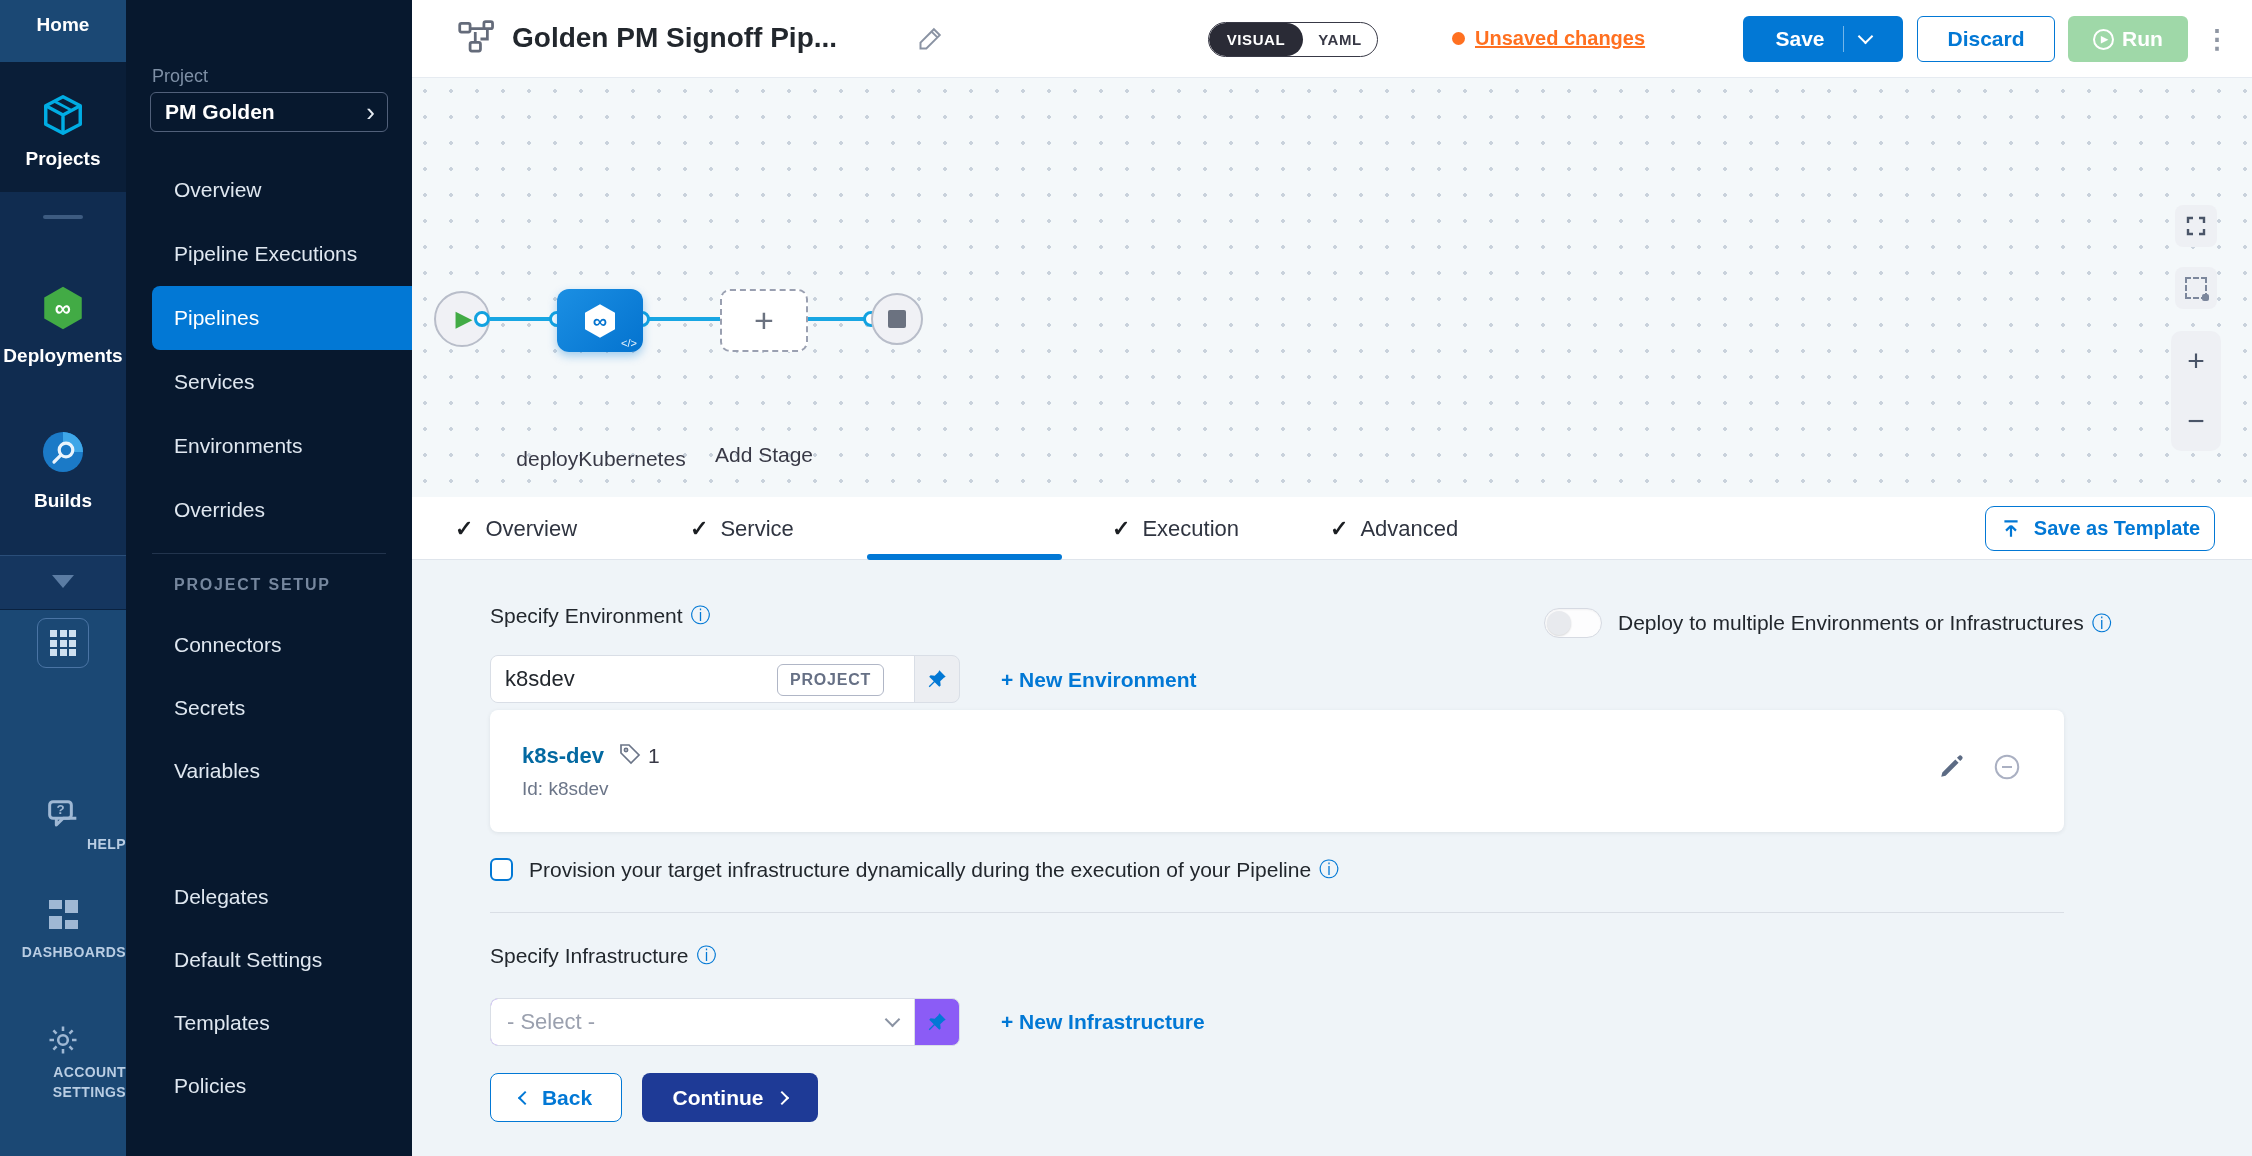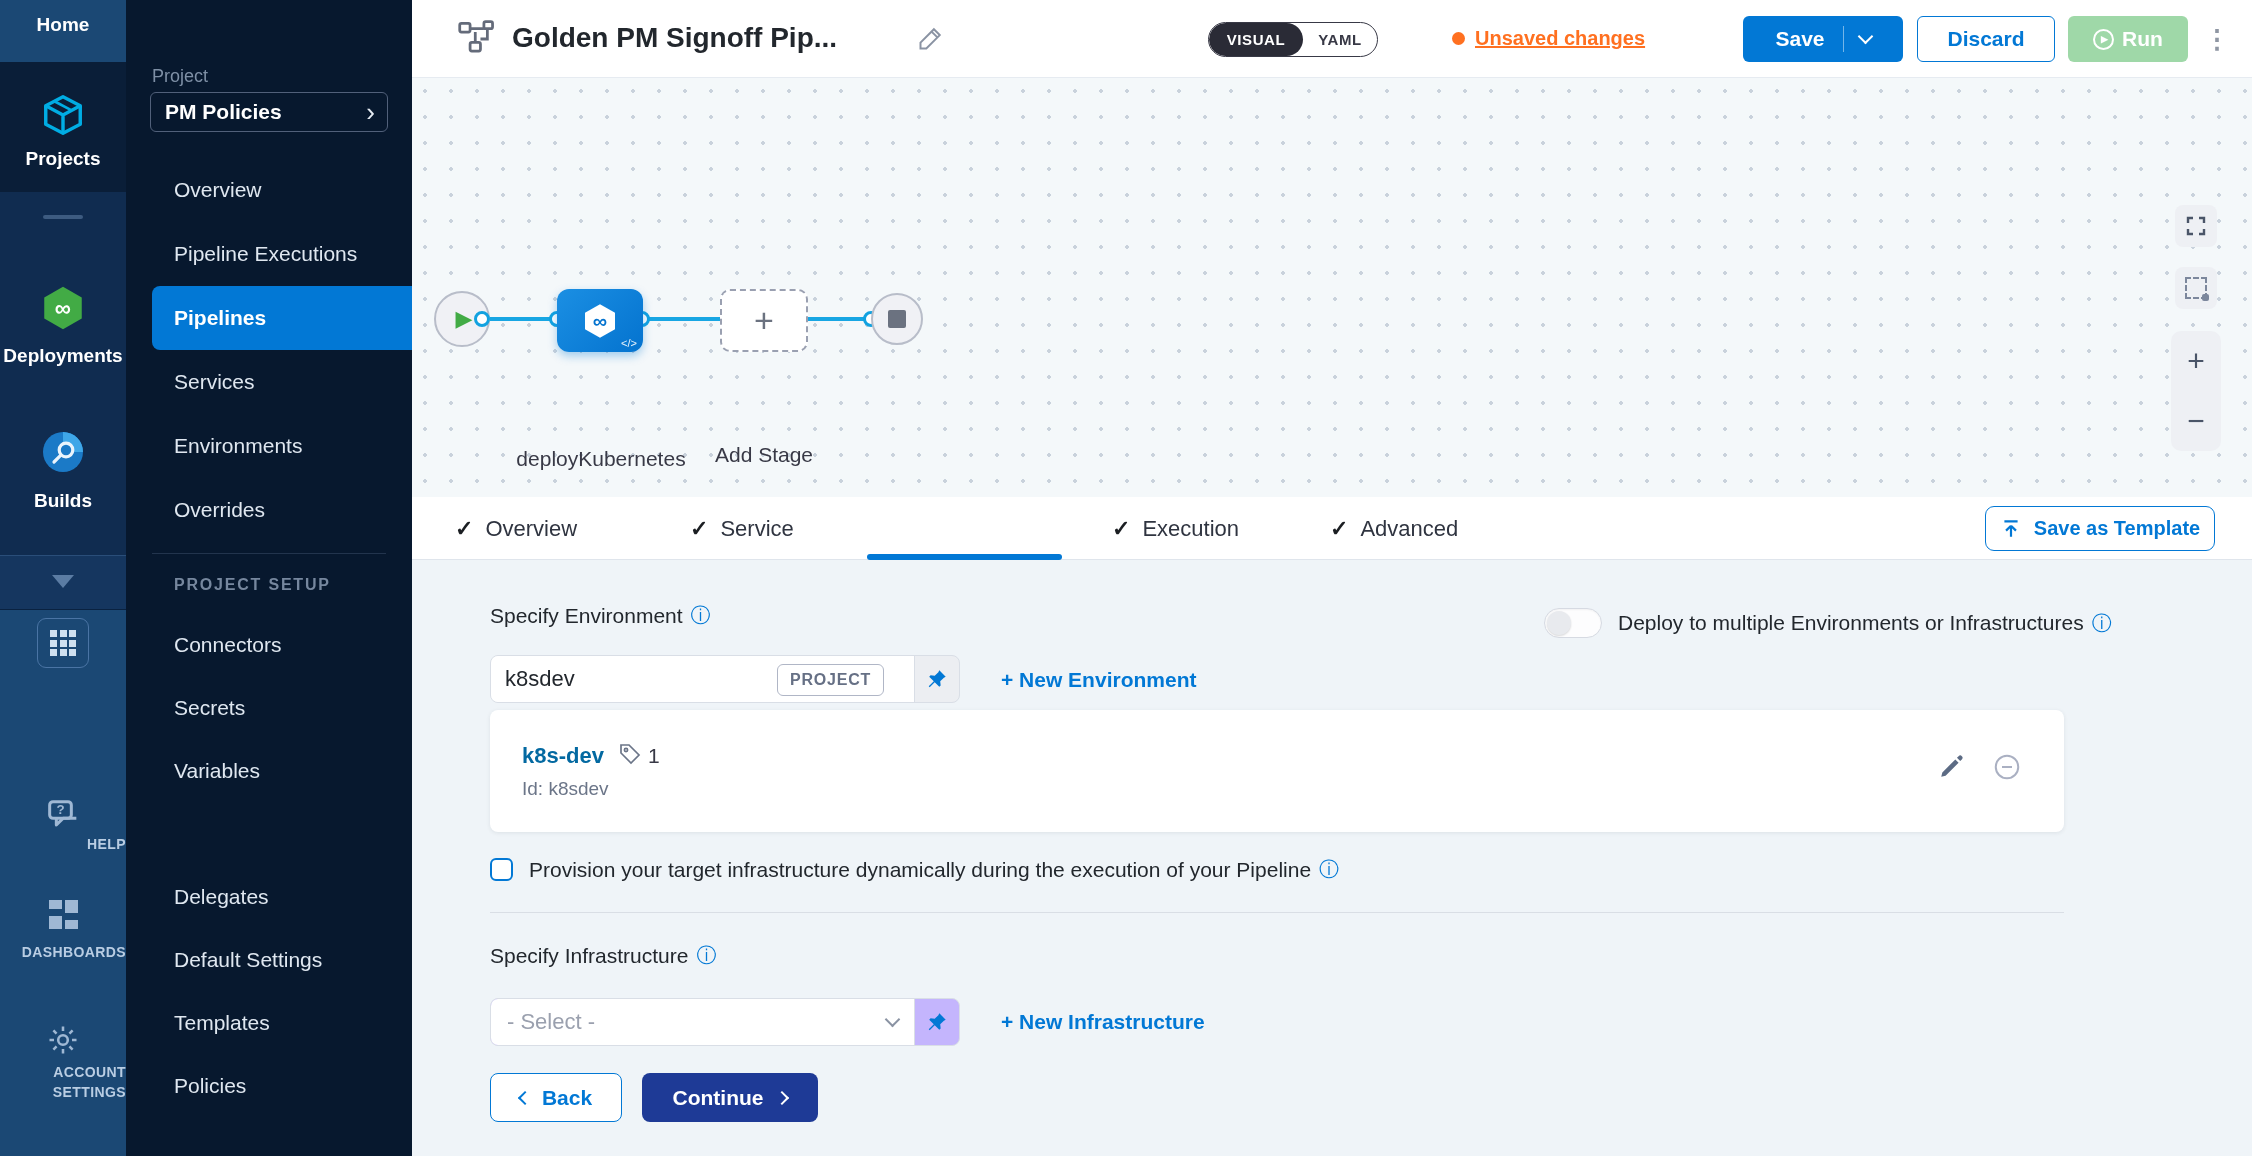--- a/index.html
+++ b/index.html
@@ -31,21 +31,21 @@
 
   
   .subnav { position:absolute; left:126px; top:0; width:286px; height:1156px; background:#07182E; }
   .proj-label { position:absolute; top:66px; left:26px; color:#7e8fa5; font-size:18px; }
   .proj-box { position:absolute; top:92px; left:24px; width:238px; height:40px; border:1px solid #51607a; border-radius:6px;
     display:flex; align-items:center; justify-content:space-between; padding:0 12px 0 14px; color:#fff; }
   .proj-name { font-size:21px; font-weight:700; }
   .proj-chevron { font-size:26px; color:#e6ecf3; line-height:1; }
   .nav-item { position:absolute; left:0; width:286px; height:64px; line-height:64px; padding-left:48px;
     color:#dfe7f0; font-size:21px; cursor:pointer; }
-  .nav-item.sel { left:26px; width:260px; padding-left:22px; background:#0278D5; color:#fff; border-radius:8px 0 0 8px; font-weight:700; }
+  .nav-item.sel { left:26px; width:260px; padding-left:22px; background:#0278D5; color:#fff; border-radius:8px 0 0 8px; font-weight:400; }
   .subnav-divider { position:absolute; top:553px; left:26px; width:234px; height:1px; background:#22344d; }
   .setup-header { position:absolute; top:570px; left:48px; height:30px; line-height:30px;
     color:#76879e; font-size:16px; font-weight:700; letter-spacing:1.8px; }
 
   
   .main { position:absolute; left:412px; top:0; width:1840px; height:1156px; background:#EFF4F8; }
 
   
   .hdr { position:absolute; top:0; left:0; width:1840px; height:78px; background:#fff; border-bottom:1px solid #e6ebf1; }
   .hdr-title { position:absolute; left:100px; top:22px; font-size:28px; font-weight:700; color:#22272D; }
@@ -131,21 +131,21 @@
   .card-name-row { position:absolute; left:32px; top:32px; display:flex; align-items:center; }
   .card-name { color:#0369a1; font-size:22px; font-weight:700; cursor:pointer; }
   .tag-ico { margin:0 6px 0 14px; }
   .tag-count { font-size:21px; color:#383946; }
   .card-id { position:absolute; left:32px; top:68px; font-size:19px; color:#6b7588; }
   .card-actions { position:absolute; right:42px; top:42px; display:flex; align-items:center; gap:28px; }
   .chk-row { position:absolute; left:78px; top:296px; display:flex; align-items:center; }
   .checkbox { width:23px; height:23px; border:2px solid #0278D5; border-radius:6px; background:#fff; margin-right:16px; cursor:pointer; }
   .chk-label { font-size:21px; color:#22272d; }
   .divider { position:absolute; left:78px; top:352px; width:1574px; height:1px; background:#d9dee5; }
-  .selectrow { position:absolute; left:78px; top:438px; width:470px; height:48px; background:#c4b5fd; border:1px solid #d9dee6;
+  .selectrow { position:absolute; left:78px; top:438px; width:470px; height:48px; background:#8b5cf6; border:1px solid #d9dee6;
     border-radius:8px; display:flex; align-items:center; overflow:hidden; cursor:pointer; }
   .select-white { flex:1; height:100%; background:#fff; display:flex; align-items:center; justify-content:space-between;
     padding:0 16px; font-size:22px; color:#9aa0ae; border-right:1px solid #d9dee6; }
   .sel-chev { width:11px; height:11px; border-right:2px solid #8a93a3; border-bottom:2px solid #8a93a3; transform:rotate(45deg); margin-top:-6px; }
   .btn-back { position:absolute; left:78px; top:513px; width:132px; height:49px; background:#fff; border:1.5px solid #0278D5;
     border-radius:8px; color:#0278D5; font-size:21px; }
   .btn-continue { position:absolute; left:230px; top:513px; width:176px; height:49px; background:#1E3A96; color:#fff;
     font-size:21px; border-radius:8px; }
   .bchev { width:10px; height:10px; border-right:2.5px solid currentColor; border-bottom:2.5px solid currentColor; }
   .bchev.left { transform:rotate(135deg); margin-right:12px; }
@@ -234,21 +234,21 @@
         <circle cx="12" cy="12" r="3.2"></circle>
         <path d="M12 3v3M12 18v3M3 12h3M18 12h3M5.6 5.6l2.1 2.1M16.3 16.3l2.1 2.1M18.4 5.6l-2.1 2.1M7.7 16.3l-2.1 2.1"></path>
       </svg>
     </div>
     <div class="rail-small" style="top:1062px; line-height:1.45;">ACCOUNT SETTINGS</div>
   </nav>
 
   <nav class="subnav">
     <div class="proj-label">Project</div>
     <div class="proj-box">
-      <span class="proj-name">PM Policies</span>
+      <span class="proj-name">PM Golden</span>
       <span class="proj-chevron">›</span>
     </div>
 
     <div class="nav-item" style="top:158px;">Overview</div>
     <div class="nav-item" style="top:222px;">Pipeline Executions</div>
     <div class="nav-item sel" style="top:286px;">Pipelines</div>
     <div class="nav-item" style="top:350px;">Services</div>
     <div class="nav-item" style="top:414px;">Environments</div>
     <div class="nav-item" style="top:478px;">Overrides</div>
 

